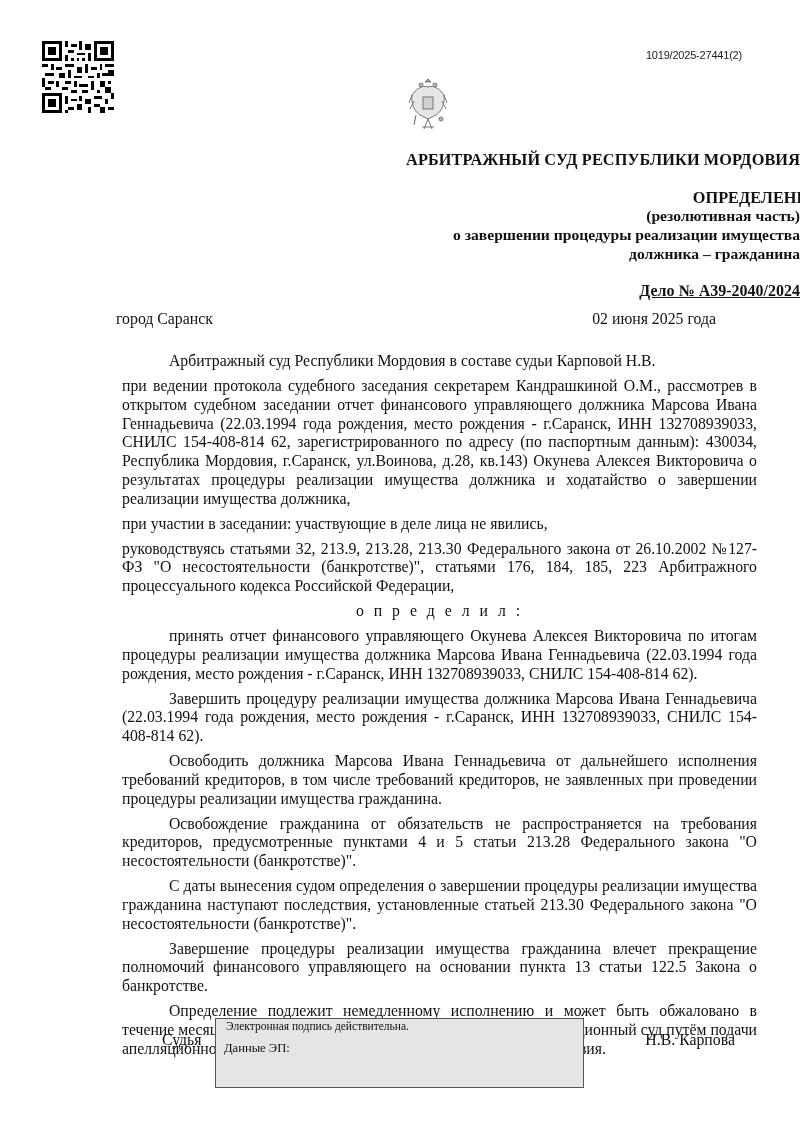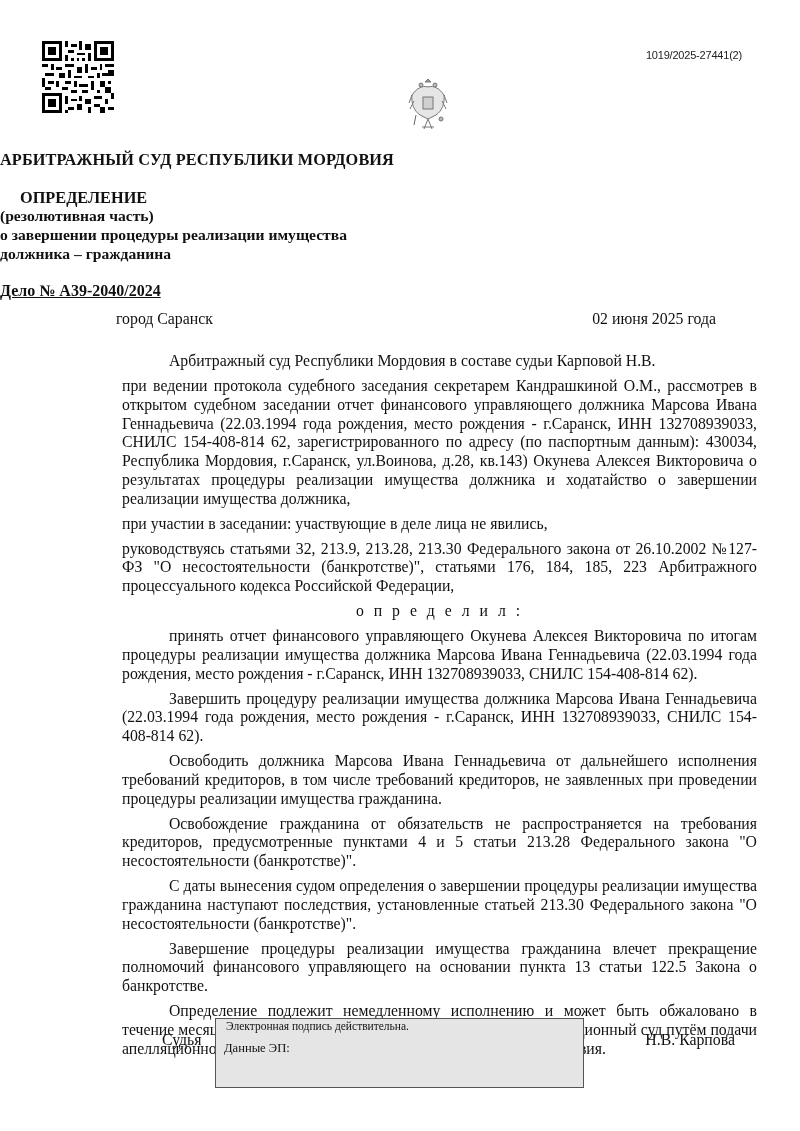--- a/index.html
+++ b/index.html
@@ -3,21 +3,21 @@
   <meta charset="utf-8">
   <style>
     html, body { margin: 0; padding: 0; background: #ffffff; }
     body { width: 800px; height: 1131px; position: relative; overflow: hidden;
            font-family: "Liberation Serif", "DejaVu Serif", serif; color: #111; }
     .abs { position: absolute; }
     .qr { left: 42px; top: 41px; width: 72px; height: 72px; }
     .docnum { right: 58px; top: 49px; font-family: Liberation Sans, sans-serif;
               font-size: 11px; color: #222; letter-spacing: -0.2px; }
     .emblem { left: 408px; top: 75px; width: 40px; height: 60px; }
-    .hdr { left: 0; width: 800px; text-align: left; font-weight: bold; }
+    .hdr { left: 0; width: 800px; text-align: right; font-weight: bold; }
     .court { top: 150px; font-size: 16.3px; letter-spacing: 0.1px; }
     .t-title { top: 188px; font-size: 16.3px; padding-left: 20px; }
     .t-sub { top: 207px; font-size: 15.6px; }
     .t-sub2 { top: 226px; font-size: 15.6px; }
     .t-sub3 { top: 245px; font-size: 15.6px; }
     .caseno { top: 282px; font-size: 16px; text-decoration: underline; }
     .city { left: 116px; top: 310px; font-size: 15.8px; }
     .date { right: 84px; top: 310px; font-size: 15.8px; }
     .body { left: 116px; top: 346px; width: 647px; font-size: 15.75px; line-height: 18.85px; }
     .body p { margin: 6px; text-align: justify; }

